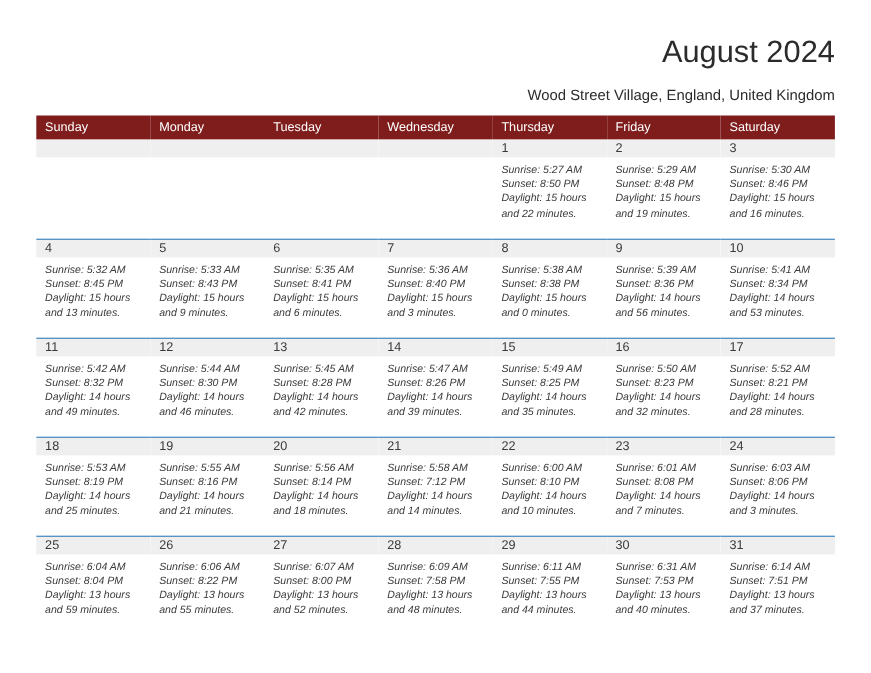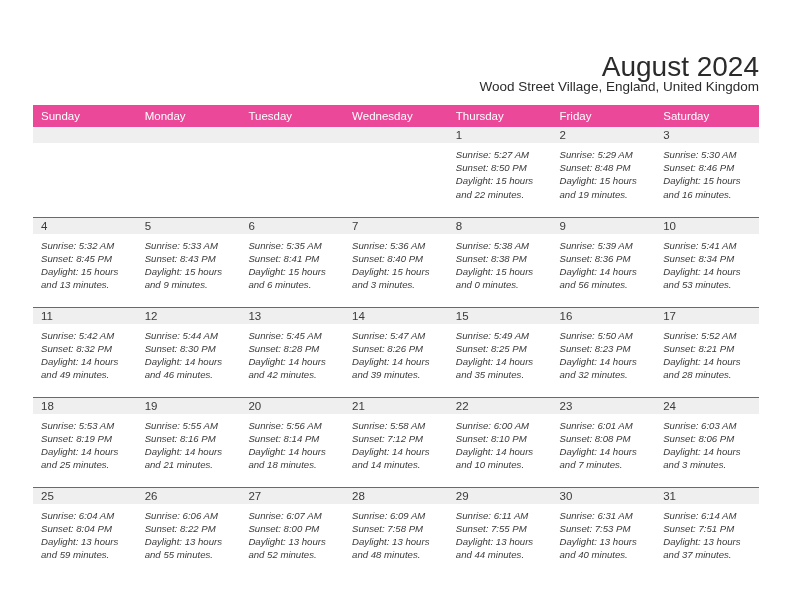--- a/index.html
+++ b/index.html
@@ -66,21 +66,20 @@
   }
   .title {
     position: absolute;
     right: 33px;
     top: 31px;
     font-size: 28px;
     color: #2b2b2b;
     text-align: right;
     line-height: 32px;
     white-space: nowrap;
-    margin-top: 20px;
   }
   .subtitle {
     position: absolute;
     right: 33px;
     top: 79px;
     font-size: 13.5px;
     color: #2b2b2b;
     text-align: right;
     line-height: 16px;
     white-space: nowrap;
@@ -92,21 +91,21 @@
     left: 33px;
     top: 105px;
     width: 726px;
   }
   table.cal {
     border-collapse: collapse;
     width: 726px;
     table-layout: fixed;
   }
   table.cal th {
-    background: #ec4899;
+    background: #7f1d1d;
     color: #ffffff;
     font-size: 11.5px;
     font-weight: normal;
     text-align: left;
     padding: 5px 0 5px 8px;
     height: 21px;
     line-height: 12px;
     border: none;
   }
   table.cal td {

